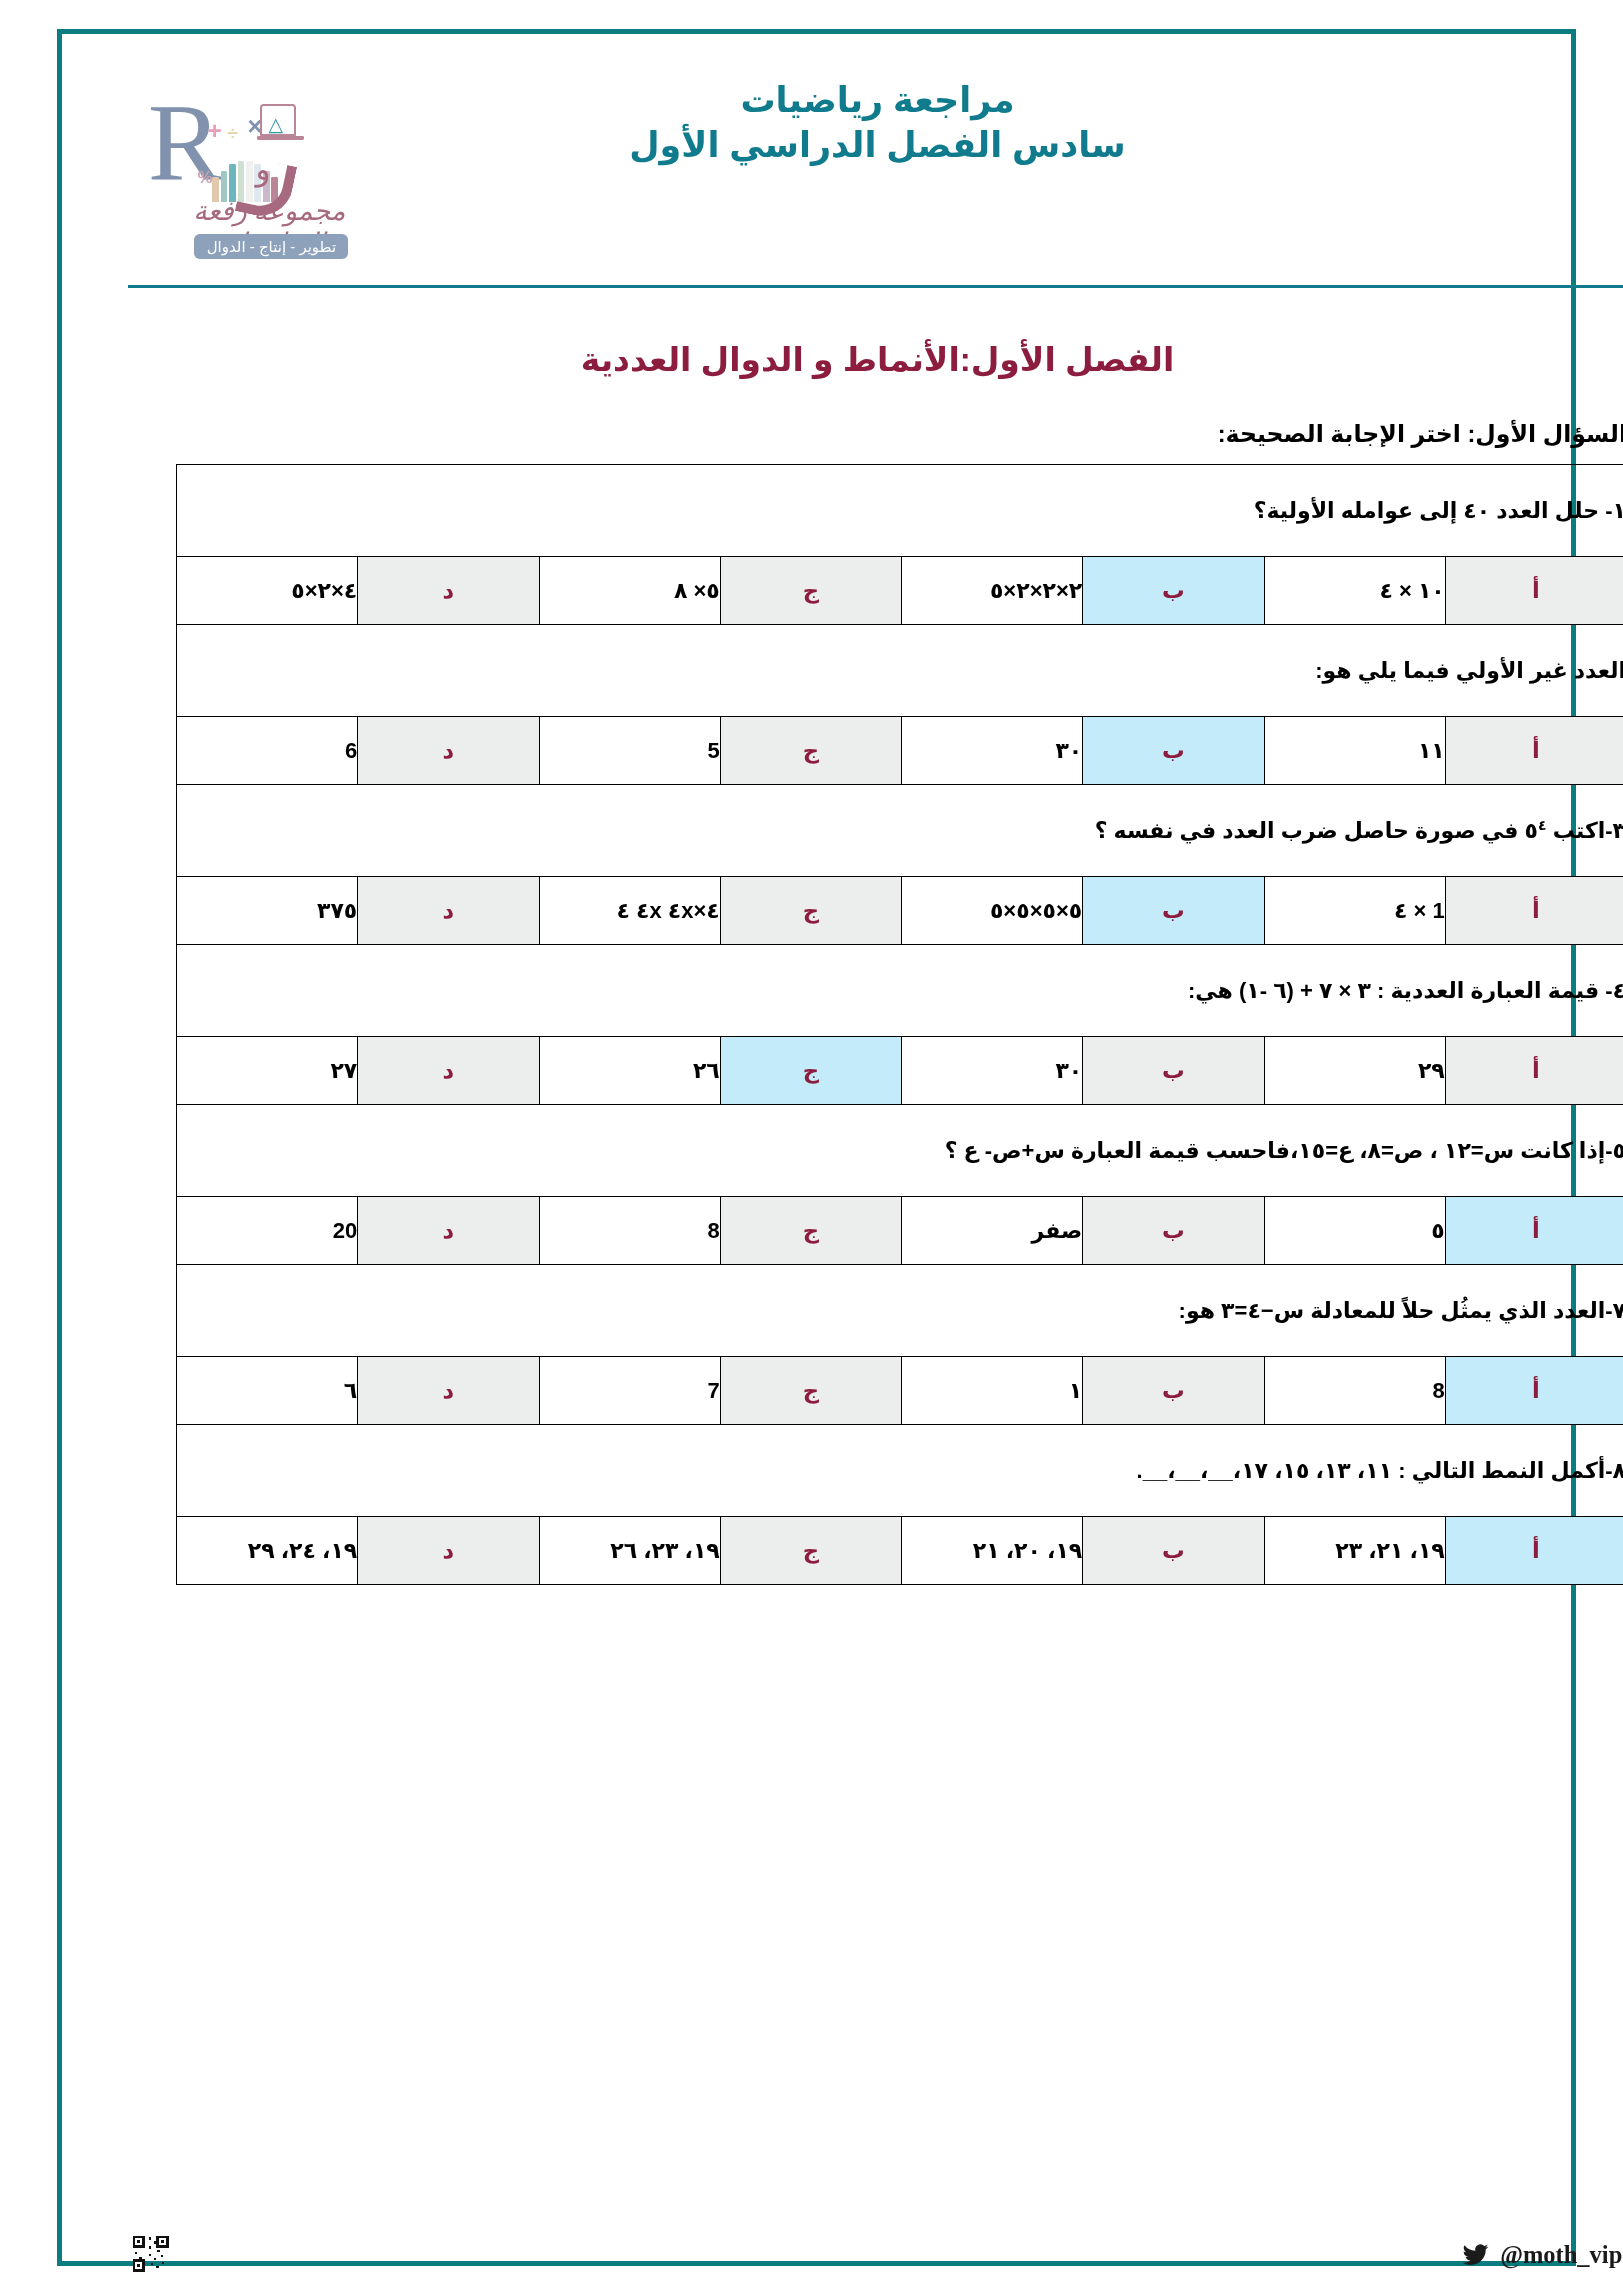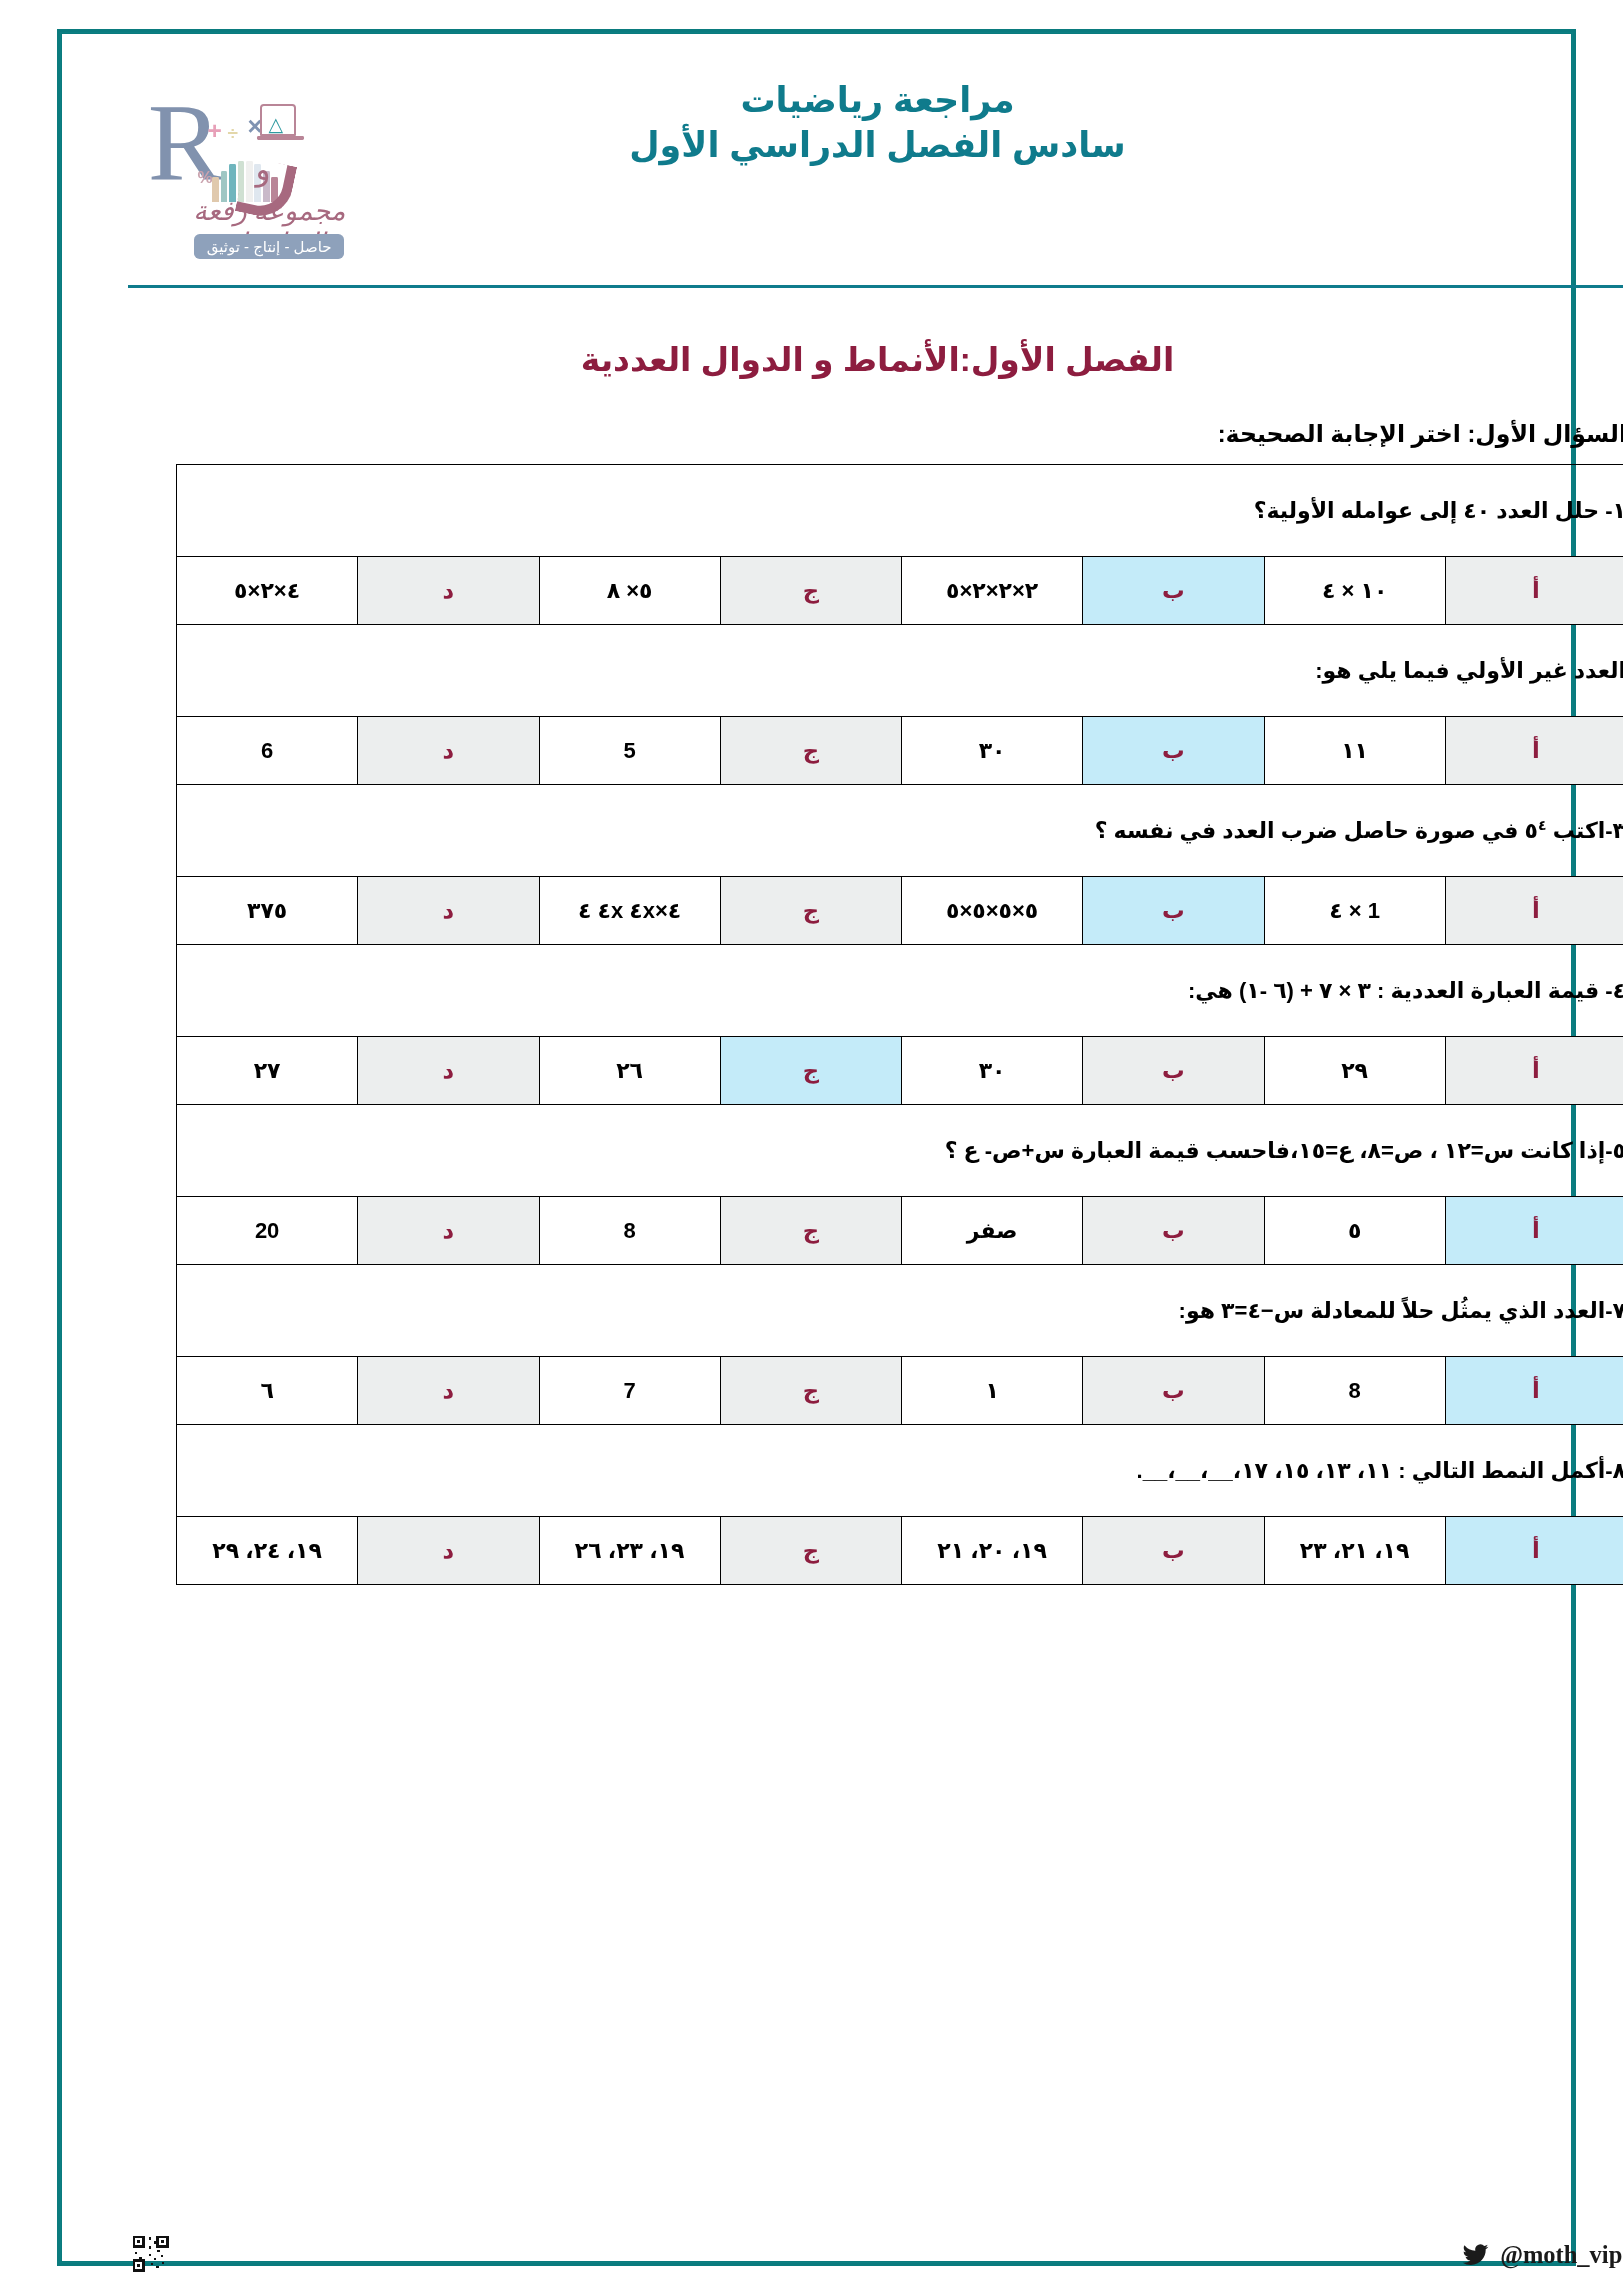--- a/index.html
+++ b/index.html
@@ -142,21 +142,20 @@
     width: 47px;
     text-align: center;
     font-size: 22.6px;
     font-weight: 700;
     color: #8d1d3f;
     background: #eceeee;
     height: 68px;
   }
   .opt-letter.correct { background: #c4ebf9; }
   .opt-val {
-    text-align: center;
     font-size: 22px;
     font-weight: 700;
     color:#000;
     height: 68px;
   }
   .sup { font-size: 14px; vertical-align: super; }
 
   
   .footer {
     position:absolute;
@@ -206,21 +205,21 @@
           <i class="pg" style="left:25.4px;height:41px; background:#cfe0d2;"></i>
           <i class="pg" style="left:34px;height:41px; background:#f0f0ef;"></i>
           <i class="pg" style="left:42px;height:38px; background:#dfe7ef;"></i>
           <i class="pg" style="left:51px;height:31px;background:#c9b9c9;"></i>
           <i class="pg" style="left:59px;height:24.5px;background:#b98597;"></i>
         </div>
         <div class="hand"></div>
         <div class="wawa">و</div>
 
         <div class="logo-script">مجموعة رفعة الرياضيات</div>
-        <div class="logo-tag">حاصل - إنتاج - توثيق</div>
+        <div class="logo-tag">تطوير - إنتاج - الدوال</div>
       </div>
 
       <div class="title-block">
         <div class="title-line">مراجعة رياضيات</div>
         <div class="title-line">سادس الفصل الدراسي الأول</div>
       </div>
 
       <div class="hrule"></div>
     </div>
 

